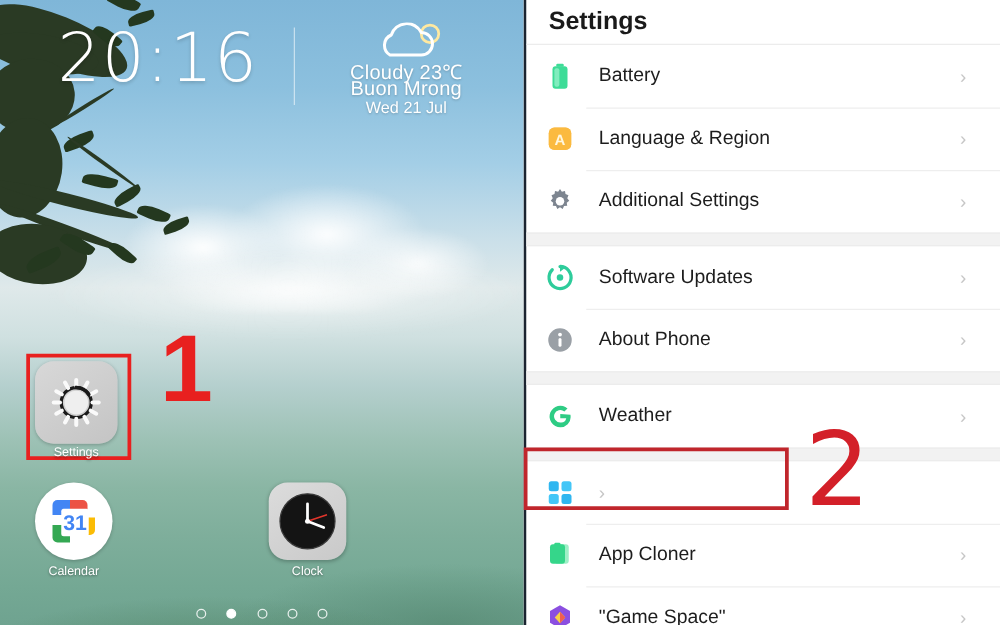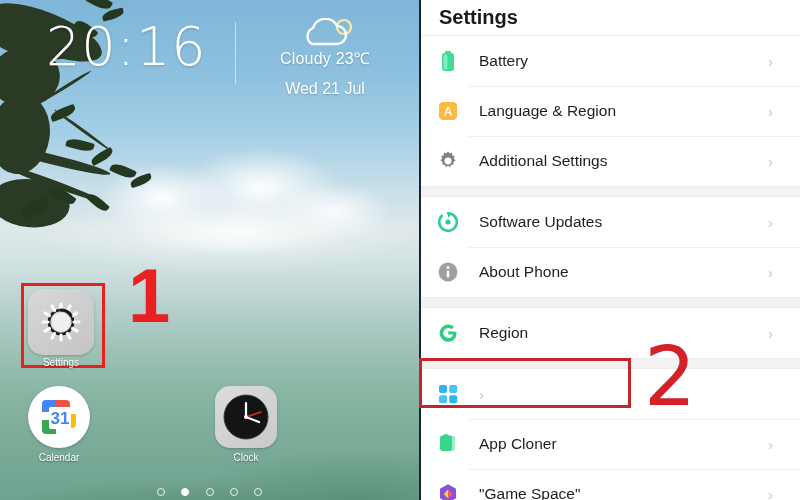--- a/index.html
+++ b/index.html
@@ -76,21 +76,21 @@
   }
   .weather {
     position:absolute; left:250px; top:18px; width:150px;
     text-align:center; color:#fff;
     text-shadow:0 1px 2px rgba(0,0,0,.22);
   }
   .weather .icon-row { height:34px; position:relative; }
   .weather .wline {
     font-size:16px; line-height:13px; letter-spacing:.2px;
   }
-  .weather .wdate { font-size:16px; line-height:15px;margin-top:16px; }
+  .weather .wdate { font-size:13px; line-height:15px; }
 
   
   .hl-box-1 {
     position:absolute; left:21px; top:283px; width:84px; height:85px;
     border:3px solid #e8201f;
   }
   .app-settings {
     position:absolute; left:28px; top:289px; width:66px; height:66px;
   }
   .icon-tile {
@@ -202,20 +202,21 @@
     <div class="divider-v"></div>
 
     <div class="weather">
       <div class="icon-row">
         <svg width="150" height="34" viewBox="0 0 150 34" style="position:absolute;left:0;top:0;">
           <circle cx="94" cy="9" r="7" fill="none" stroke="#ffe9a0" stroke-width="2.2"></circle>
           <path d="M62 26 a9 9 0 0 1 1 -16 a13 13 0 0 1 24 -2 a9 9 0 0 1 0 18 z" fill="none" stroke="#ffffff" stroke-width="2.4" stroke-linejoin="round"></path>
         </svg>
       </div>
       <div class="wline">Cloudy 23℃</div>
+      <div class="wline">Buon Mrong</div>
       <div class="wdate">Wed 21 Jul</div>
     </div>
 
     <div class="hl-box-1"></div>
     <div class="app-settings">
       <div class="icon-tile">
         <svg width="48" height="48" viewBox="0 0 48 48">
           <g fill="none" stroke="#1a1a1a" stroke-width="2.6">
             <circle cx="24" cy="24" r="12"></circle>
           </g>
@@ -354,21 +355,21 @@
 
     <div class="s-gap"></div>
 
     <div>
       <div class="s-row">
         <span class="s-ico">
           <svg width="24" height="24" viewBox="0 0 24 24">
             <path fill="#2ecc84" d="M12.2 10.2v3.4h4.8a4.4 4.4 0 0 1-4.8 3.4 5 5 0 1 1 3.3-8.8l2.5-2.4a8.6 8.6 0 1 0-5.8 15 8.1 8.1 0 0 0 8.3-8.4 9.6 9.6 0 0 0-.14-1.6z"></path>
           </svg>
         </span>
-        <span class="s-label">Region</span>
+        <span class="s-label">Weather</span>
         <span class="s-chev">›</span>
       </div>
     </div>
 
     <div class="s-gap"></div>
 
     <div>
       <div class="s-row">
         <span class="s-ico">
           <svg width="24" height="24" viewBox="0 0 24 24">

